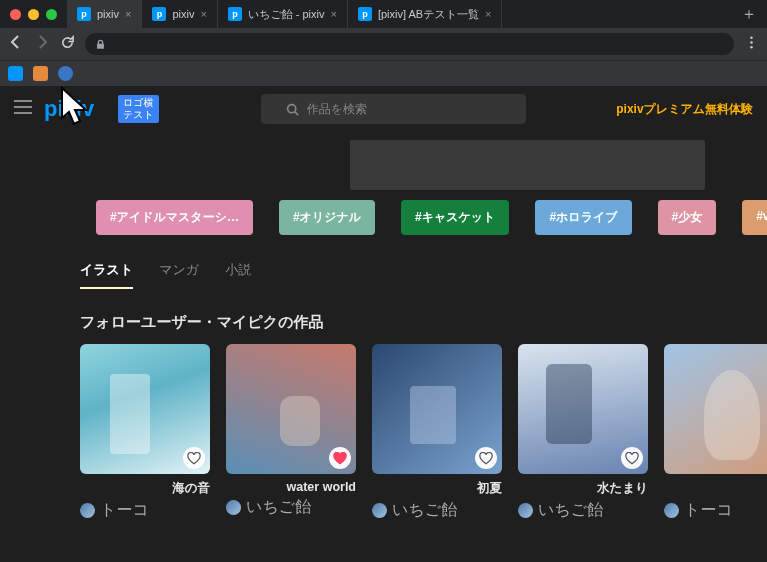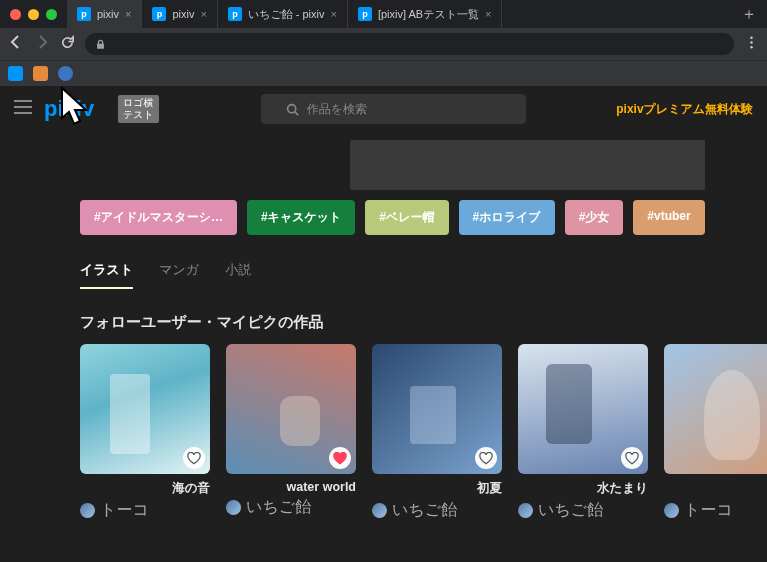--- a/index.html
+++ b/index.html
@@ -24,28 +24,28 @@
 .url { flex: 1; height: 22px; background: #202124; border-radius: 11px; display: flex; align-items: center; padding: 0 10px; color: #888; font-size: 11px; }
 .bookmark-bar { display: flex; align-items: center; height: 26px; background: #35363a; padding: 0 8px; gap: 10px; border-top: 1px solid #2a2a2a; }
 .bm { width: 15px; height: 15px; border-radius: 3px; }
 
 
 .page { background: #1f1f1f; }
 .header { display: flex; align-items: center; height: 46px; padding: 0 14px; gap: 12px; }
 .hamburger { cursor: pointer; }
 .logo { position: relative; }
 .logo svg { display: block; }
-.badge { background: #737373; color: #fff; font-size: 10px; padding: 2px 5px; border-radius: 2px; line-height: 1.2; text-align: center; margin-left: -2px; }
+.badge { background: #3b82f6; color: #fff; font-size: 10px; padding: 2px 5px; border-radius: 2px; line-height: 1.2; text-align: center; margin-left: -2px; }
 .cursor-overlay { position: absolute; left: 60px; top: 86px; pointer-events: none; z-index: 10; }
 .search-box { flex: 0 0 265px; margin-left: 90px; height: 30px; background: #353535; border-radius: 4px; display: flex; align-items: center; padding: 0 25px; gap: 8px; color: #888; font-size: 12px; }
 .premium { margin-left: auto; color: #ffb400; font-size: 12px; font-weight: bold; cursor: pointer; }
 .ad-rect { margin: 8px auto 10px 350px; width: 355px; height: 50px; background: #3a3a3a; border-radius: 2px; }
 
 .tag-row { display: flex; gap: 10px; padding: 0 24px 0 80px; overflow: hidden; }
-.tag-chip { flex: none; padding: 9px 14px; border-radius: 4px; font-size: 12px; font-weight: bold; color: #fff; cursor: pointer; white-space: nowrap; }
+.tag-chip { flex: none; padding: 9px 14px; border-radius: 4px; font-size: 12px; font-weight: bold; color: #fff; cursor: pointer; white-space: nowrap; margin-left: 16px; }
 
 .content-tabs { display: flex; gap: 26px; padding: 26px 0 8px 80px; font-size: 13px; }
 .ctab { color: #888; padding-bottom: 8px; cursor: pointer; }
 .ctab.active { color: #fff; font-weight: bold; border-bottom: 2px solid #fef9c3; }
 
 .section-title { padding: 16px 0 12px 80px; font-size: 15px; font-weight: bold; color: #e5e5e5; }
 
 .gallery { display: flex; gap: 16px; padding: 0 0 0 80px; overflow: hidden; text-align: right; }
 .card { flex: none; width: 130px; }
 .thumb { width: 130px; height: 130px; border-radius: 6px; position: relative; overflow: hidden; }
@@ -160,22 +160,22 @@
         </svg>
       <span>作品を検索</span>
     </div>
     <span class="premium">pixivプレミアム無料体験</span>
   </div>
 
   <div class="ad-rect"></div>
 
   <div class="tag-row" id="tagrow">
       <span class="tag-chip" style="background: rgb(223, 143, 176);">#アイドルマスターシ…</span>
+      <span class="tag-chip" style="background: rgb(123, 181, 160);">#オリジナル</span>
       <span class="tag-chip" style="background: #15803d;">#キャスケット</span>
-      <span class="tag-chip" style="background: rgb(184, 201, 123);">#ベレー帽</span>
       <span class="tag-chip" style="background: rgb(106, 169, 217);">#ホロライブ</span>
       <span class="tag-chip" style="background: rgb(222, 148, 162);">#少女</span>
       <span class="tag-chip" style="background: rgb(217, 157, 110);">#vtuber</span>
     </div>
 
   <div class="content-tabs" id="ctabs">
       <span class="ctab active">イラスト</span>
       <span class="ctab">マンガ</span>
       <span class="ctab">小説</span>
     </div>

